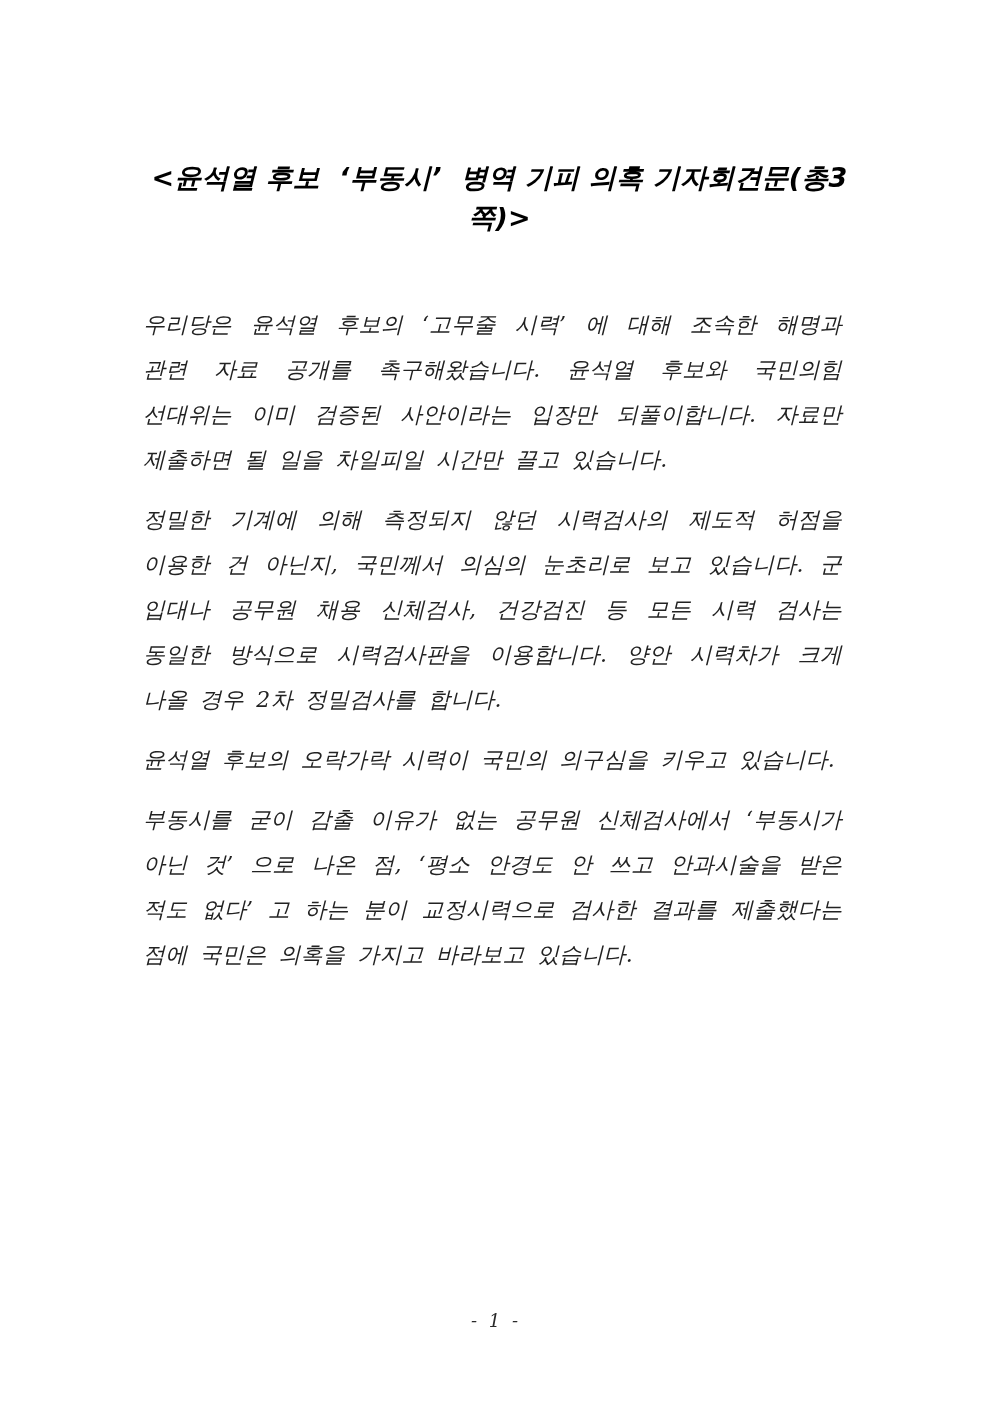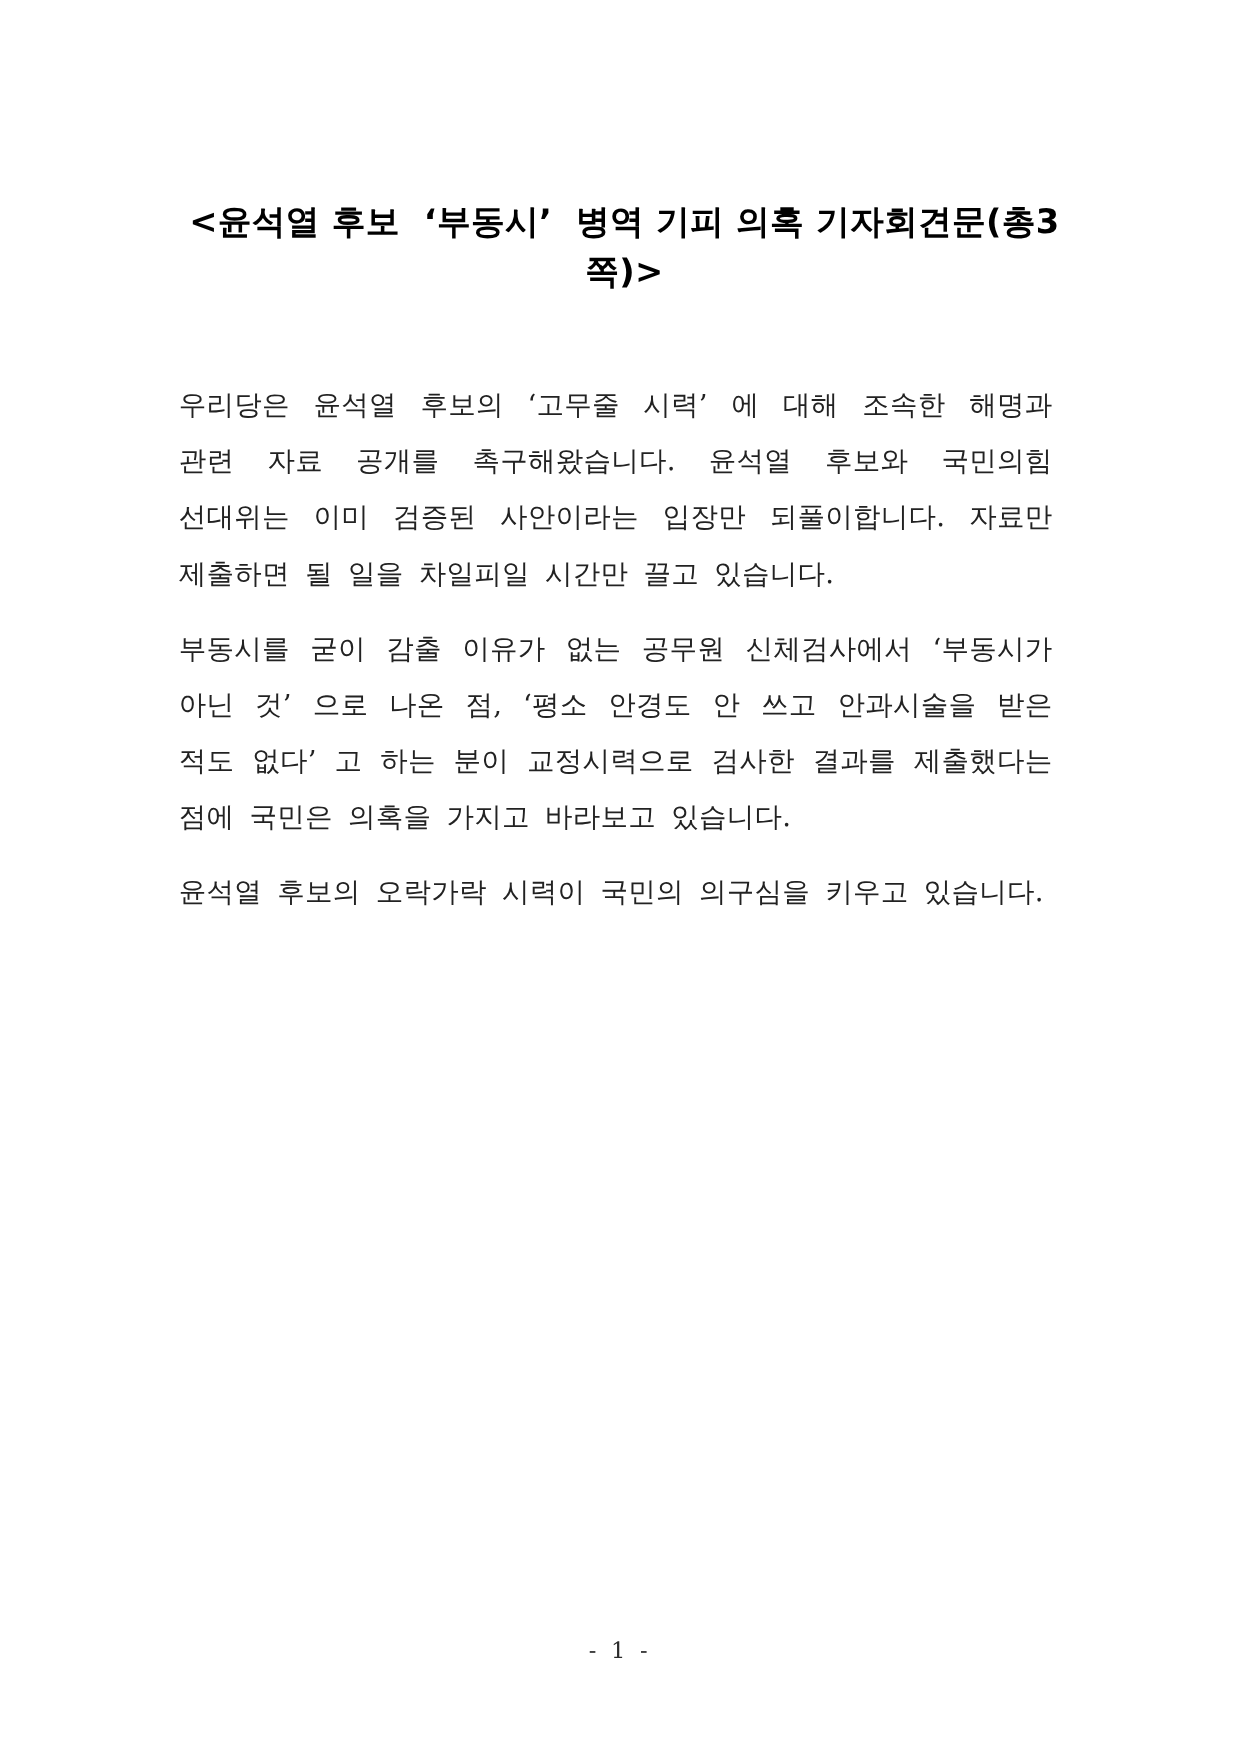--- a/index.html
+++ b/index.html
@@ -14,20 +14,21 @@
     color: #222222;
   }
   .page {
     position: relative;
     width: 992px;
     height: 1403px;
     box-sizing: border-box;
     padding: 158px 136px 0 143px;
     background: #ffffff;
     overflow: hidden;
+    font-style: italic;
   }
   .doc-title {
     margin: 0;
     font-family: "DejaVu Sans", "Liberation Sans", sans-serif;
     font-weight: 800;
     font-size: 27px;
     line-height: 40px;
     text-align: center;
     letter-spacing: 0.2px;
     color: #000000;
@@ -74,19 +75,20 @@
 
 <div class="page">
 
   <h1 class="doc-title">&lt;윤석열 후보  ‘부동시’  병역 기피 의혹 기자회견문(총3쪽)&gt;</h1>
 
   <div class="doc-subtitle">
   </div>
 
   <div class="doc-body">
     <p>우리당은 윤석열 후보의 ‘고무줄 시력’ 에 대해 조속한 해명과 관련 자료 공개를 촉구해왔습니다. 윤석열 후보와 국민의힘 선대위는 이미 검증된 사안이라는 입장만 되풀이합니다. 자료만 제출하면 될 일을 차일피일 시간만 끌고 있습니다.</p>
+    <p>정밀한 기계에 의해 측정되지 않던 시력검사의 제도적 허점을 이용한 건 아닌지, 국민께서 의심의 눈초리로 보고 있습니다. 군 입대나 공무원 채용 신체검사, 건강검진 등 모든 시력 검사는 동일한 방식으로 시력검사판을 이용합니다. 양안 시력차가 크게 나올 경우 2차 정밀검사를 합니다.</p>
+    <p>윤석열 후보의 오락가락 시력이 국민의 의구심을 키우고 있습니다.</p>
     <p>부동시를 굳이 감출 이유가 없는 공무원 신체검사에서 ‘부동시가 아닌 것’ 으로 나온 점, ‘평소 안경도 안 쓰고 안과시술을 받은 적도 없다’ 고 하는 분이 교정시력으로 검사한 결과를 제출했다는 점에 국민은 의혹을 가지고 바라보고 있습니다.</p>
-    <p>윤석열 후보의 오락가락 시력이 국민의 의구심을 키우고 있습니다.</p>
   </div>
 
   <div class="page-number">- 1 -</div>
 
 </div>
 
 </body></html>

